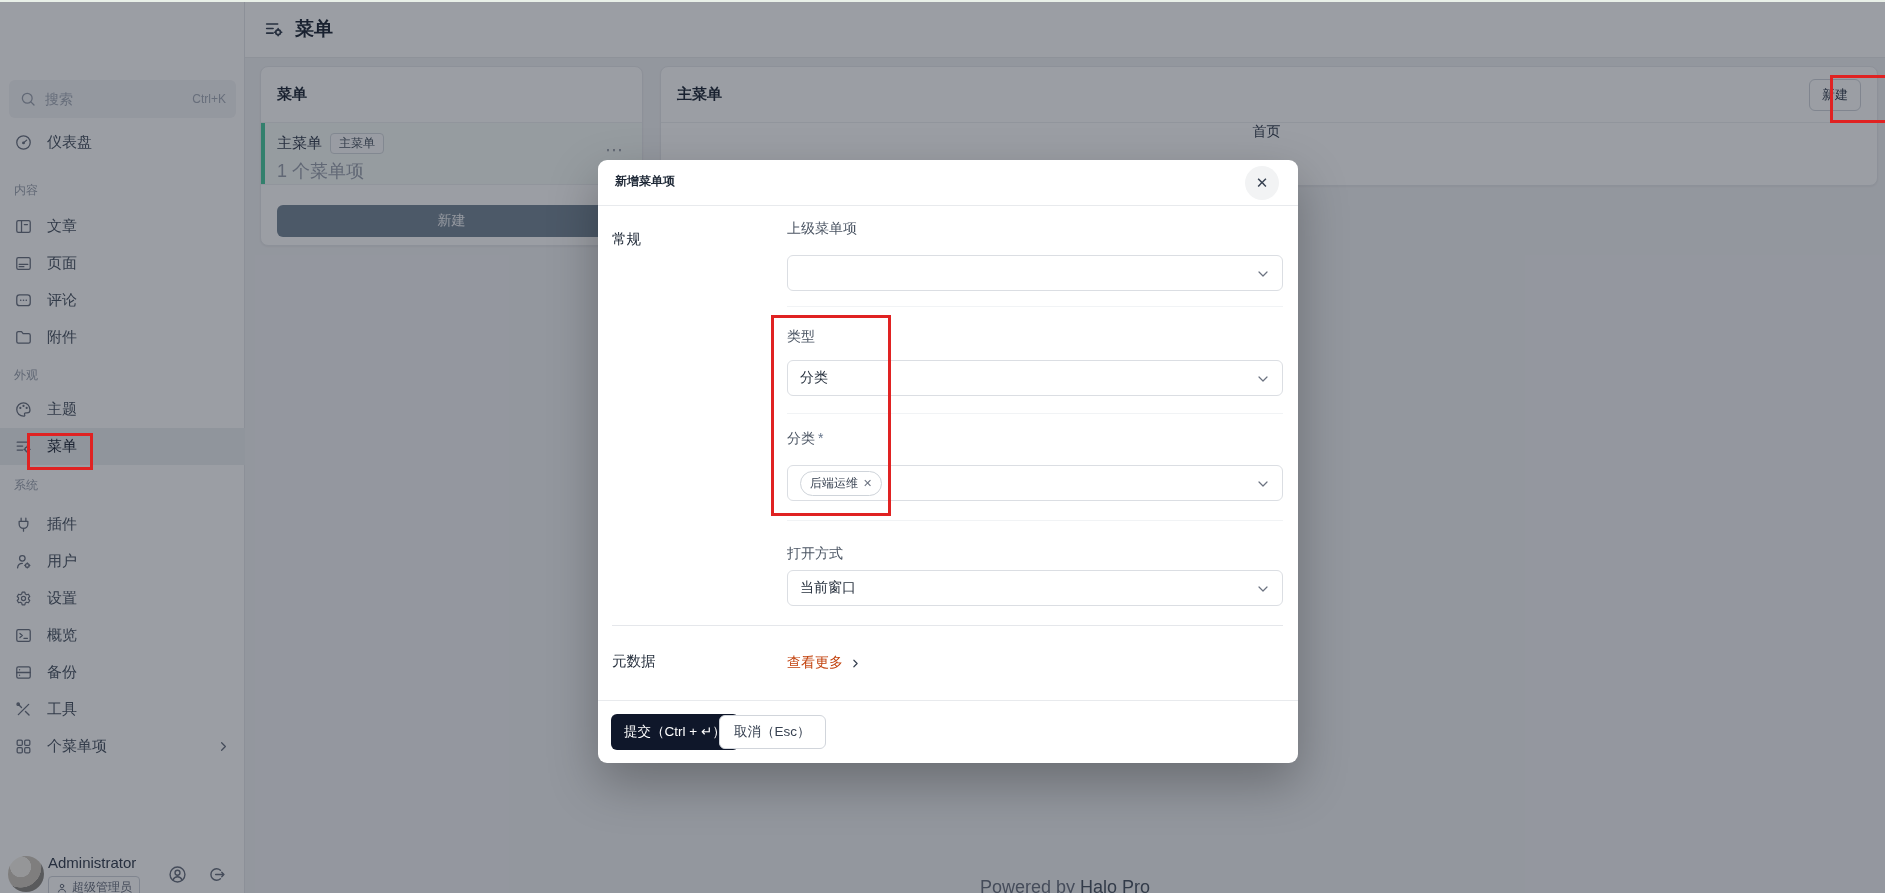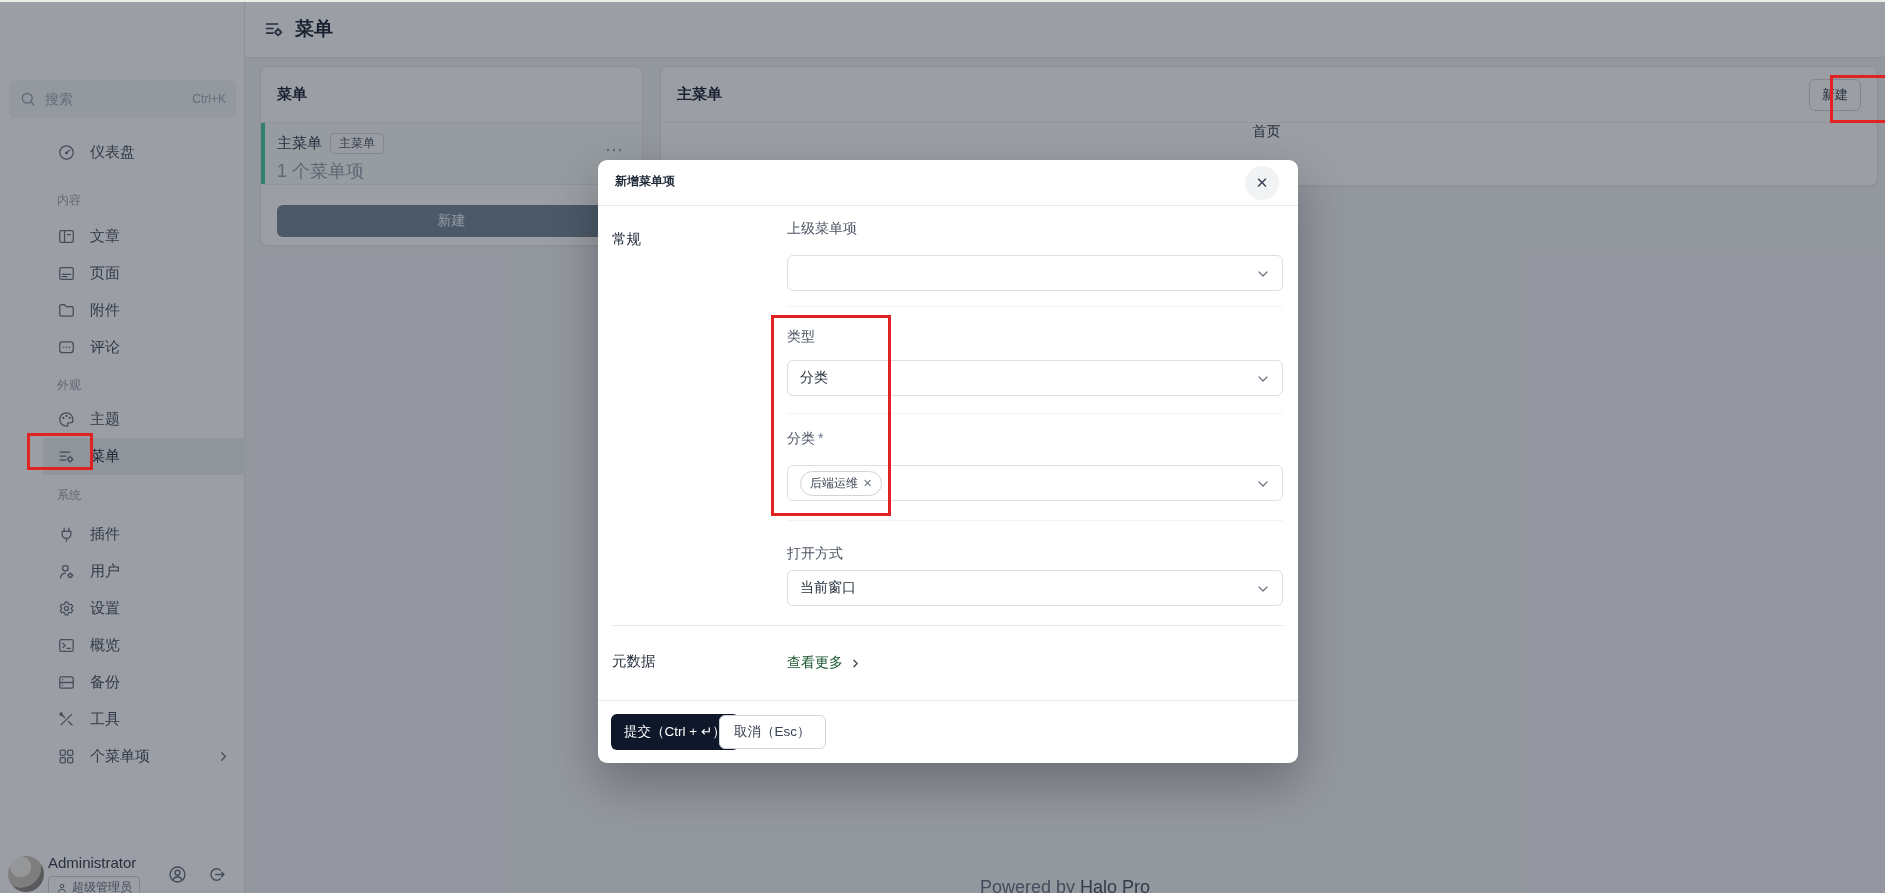--- a/index.html
+++ b/index.html
@@ -10,21 +10,21 @@
   
   .sidebar { position:absolute; left:0; top:0; width:245px; height:893px;
     background:#ffffff; border-right:1px solid #e5e7eb; z-index:1; }
   .logo { position:absolute; left:0; top:24px; width:245px; text-align:center;
     font-size:35px; font-weight:800; letter-spacing:.5px; color:#6aa6f8; }
   .search { position:absolute; left:9px; top:80px; width:227px; height:38px;
     background:#f3f4f6; border-radius:6px; display:flex; align-items:center; padding:0 10px; gap:8px; color:#9ca3af; }
   .search input { flex:1; border:0; outline:0; background:transparent; font-size:14px; color:#374151; min-width:0; }
   .search input::placeholder { color:#a6adb9; }
   .kbd { font-size:12px; color:#a6adb9; white-space:nowrap; }
-  .nav { position:absolute; left:0; top:134px; width:245px;padding-left:43px; }
+  .nav { position:absolute; left:0; top:124px; width:245px; }
   .nav-item { display:flex; align-items:center; gap:13px; height:37px; padding:0 14px;
     font-size:15px; color:#4b5563; cursor:pointer; }
   .nav-item .ic { width:20px; height:20px; color:#6b7280; flex:none; display:flex; align-items:center; }
   .nav-item.active { background:#edeff2; color:#1f2937; }
   .nav-item .grow { flex:1; }
   .sec { height:26px; line-height:26px; padding:0 14px; font-size:12px; color:#9ca3af; }
   .sec.s1 { margin-top:16px; margin-bottom:5px; }
   .sec.s2 { margin-top:6px;  margin-bottom:3px; }
   .sec.s3 { margin-top:7px;  margin-bottom:8px; }
   .userbox { position:absolute; left:0; top:852px; width:245px; height:41px; }
@@ -84,21 +84,21 @@
   .f-label { position:absolute; left:189px; font-size:14px; color:#4b5563; }
   .f-req { color:#64748b; margin-left:3px; }
   .sel { position:absolute; left:189px; width:496px; height:36px; border:1px solid #dbdee3; border-radius:6px;
     background:#fff; display:flex; align-items:center; padding:0 34px 0 12px; font-size:14px; color:#1f2937; cursor:pointer; }
   .sel .chev { position:absolute; right:11px; top:10px; width:16px; height:16px; color:#6b7280; }
   .f-div { position:absolute; left:189px; width:496px; border-top:1px solid #f1f3f5; }
   .pill { display:inline-flex; align-items:center; gap:5px; border:1px solid #cfd4da; border-radius:999px;
     padding:3px 9px; font-size:12px; color:#374151; background:#fff; }
   .pill .x { color:#6b7280; font-size:11px; cursor:pointer; }
   .g-div { position:absolute; left:14px; width:671px; top:465px; border-top:1px solid #e5e7eb; }
-  .viewmore { position:absolute; left:189px; top:494px; font-size:14px; font-weight:500; color:#14532d;
+  .viewmore { position:absolute; left:189px; top:494px; font-size:14px; font-weight:500; color:#c2410c;
     cursor:pointer; display:flex; align-items:center; gap:6px; }
   .viewmore .chev { width:13px; height:13px; color:#374151; }
   .m-ft-div { position:absolute; left:0; right:0; top:540px; border-top:1px solid #e8eaed; }
   .btn-dark { position:absolute; left:13px; top:554px; height:36px; padding:0 13px; background:#0f172a;
     color:#fff; border:0; border-radius:6px; font-size:13.5px; cursor:pointer; }
   .btn-light { position:absolute; left:121px; top:555px; height:34px; padding:0 14px; background:#fff;
     color:#374151; border:1px solid #d1d5db; border-radius:6px; font-size:13.5px; cursor:pointer; }
 
   
   .anno { position:absolute; border:3px solid #e02222; z-index:40; pointer-events:none; }
@@ -154,34 +154,34 @@
         <span class="ic">
             <svg width="19" height="19" viewBox="0 0 24 24" fill="none" stroke="currentColor" stroke-width="1.6" stroke-linecap="round">
               <rect x="3.5" y="4.5" width="17" height="15" rx="2"></rect>
               <path d="M6.5 13h11M6.5 16h6"></path>
             </svg>
           </span>
         <span>页面</span>
       </div>
       <div class="nav-item">
         <span class="ic">
+            <svg width="19" height="19" viewBox="0 0 24 24" fill="none" stroke="currentColor" stroke-width="1.6" stroke-linecap="round">
+              <rect x="3.5" y="5" width="17" height="13.5" rx="3.5"></rect>
+              <path d="M8.5 11.7h.01M12 11.7h.01M15.5 11.7h.01" stroke-width="2.1"></path>
+            </svg>
+          </span>
+        <span>评论</span>
+      </div>
+      <div class="nav-item">
+        <span class="ic">
             <svg width="19" height="19" viewBox="0 0 24 24" fill="none" stroke="currentColor" stroke-width="1.6" stroke-linejoin="round">
               <path d="M3.5 6.5a2 2 0 0 1 2-2h4l2 2.5h7a2 2 0 0 1 2 2v8a2 2 0 0 1-2 2h-13a2 2 0 0 1-2-2z"></path>
             </svg>
           </span>
         <span>附件</span>
-      </div>
-      <div class="nav-item">
-        <span class="ic">
-            <svg width="19" height="19" viewBox="0 0 24 24" fill="none" stroke="currentColor" stroke-width="1.6" stroke-linecap="round">
-              <rect x="3.5" y="5" width="17" height="13.5" rx="3.5"></rect>
-              <path d="M8.5 11.7h.01M12 11.7h.01M15.5 11.7h.01" stroke-width="2.1"></path>
-            </svg>
-          </span>
-        <span>评论</span>
       </div>
 
       <div class="sec s2">外观</div>
 
       <div class="nav-item">
         <span class="ic">
             <svg width="19" height="19" viewBox="0 0 24 24" fill="none" stroke="currentColor" stroke-width="1.6" stroke-linejoin="round">
               <path d="M12 3.5a8.5 8.5 0 1 0 0 17c1.6 0 2-1.1 1.4-2.1-.5-1 0-2 1.6-2h1.5a3.7 3.7 0 0 0 3.7-3.7c0-5.2-3.7-9.2-8.2-9.2z"></path>
               <circle cx="8" cy="10" r=".6" fill="currentColor"></circle>
               <circle cx="12" cy="7.5" r=".6" fill="currentColor"></circle>

